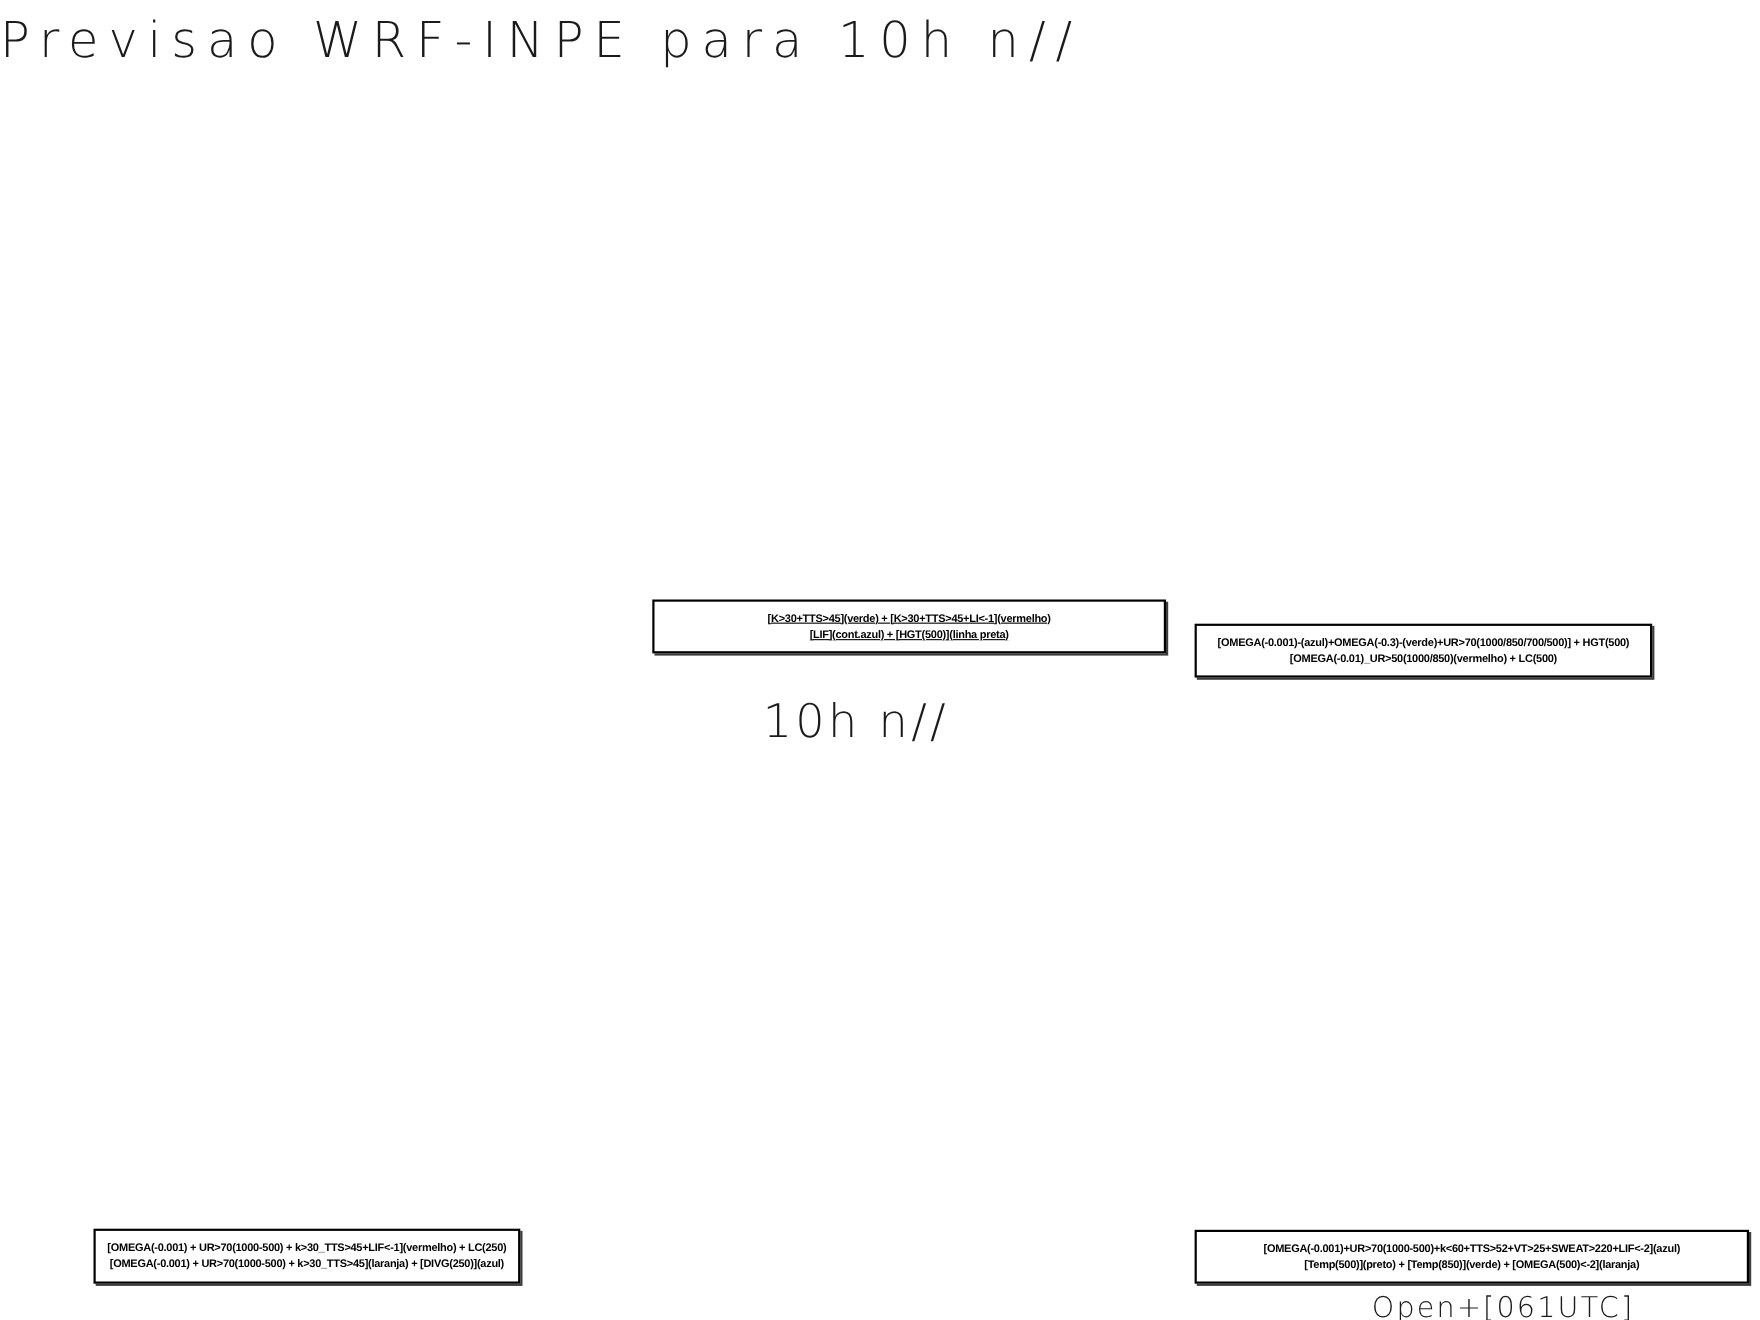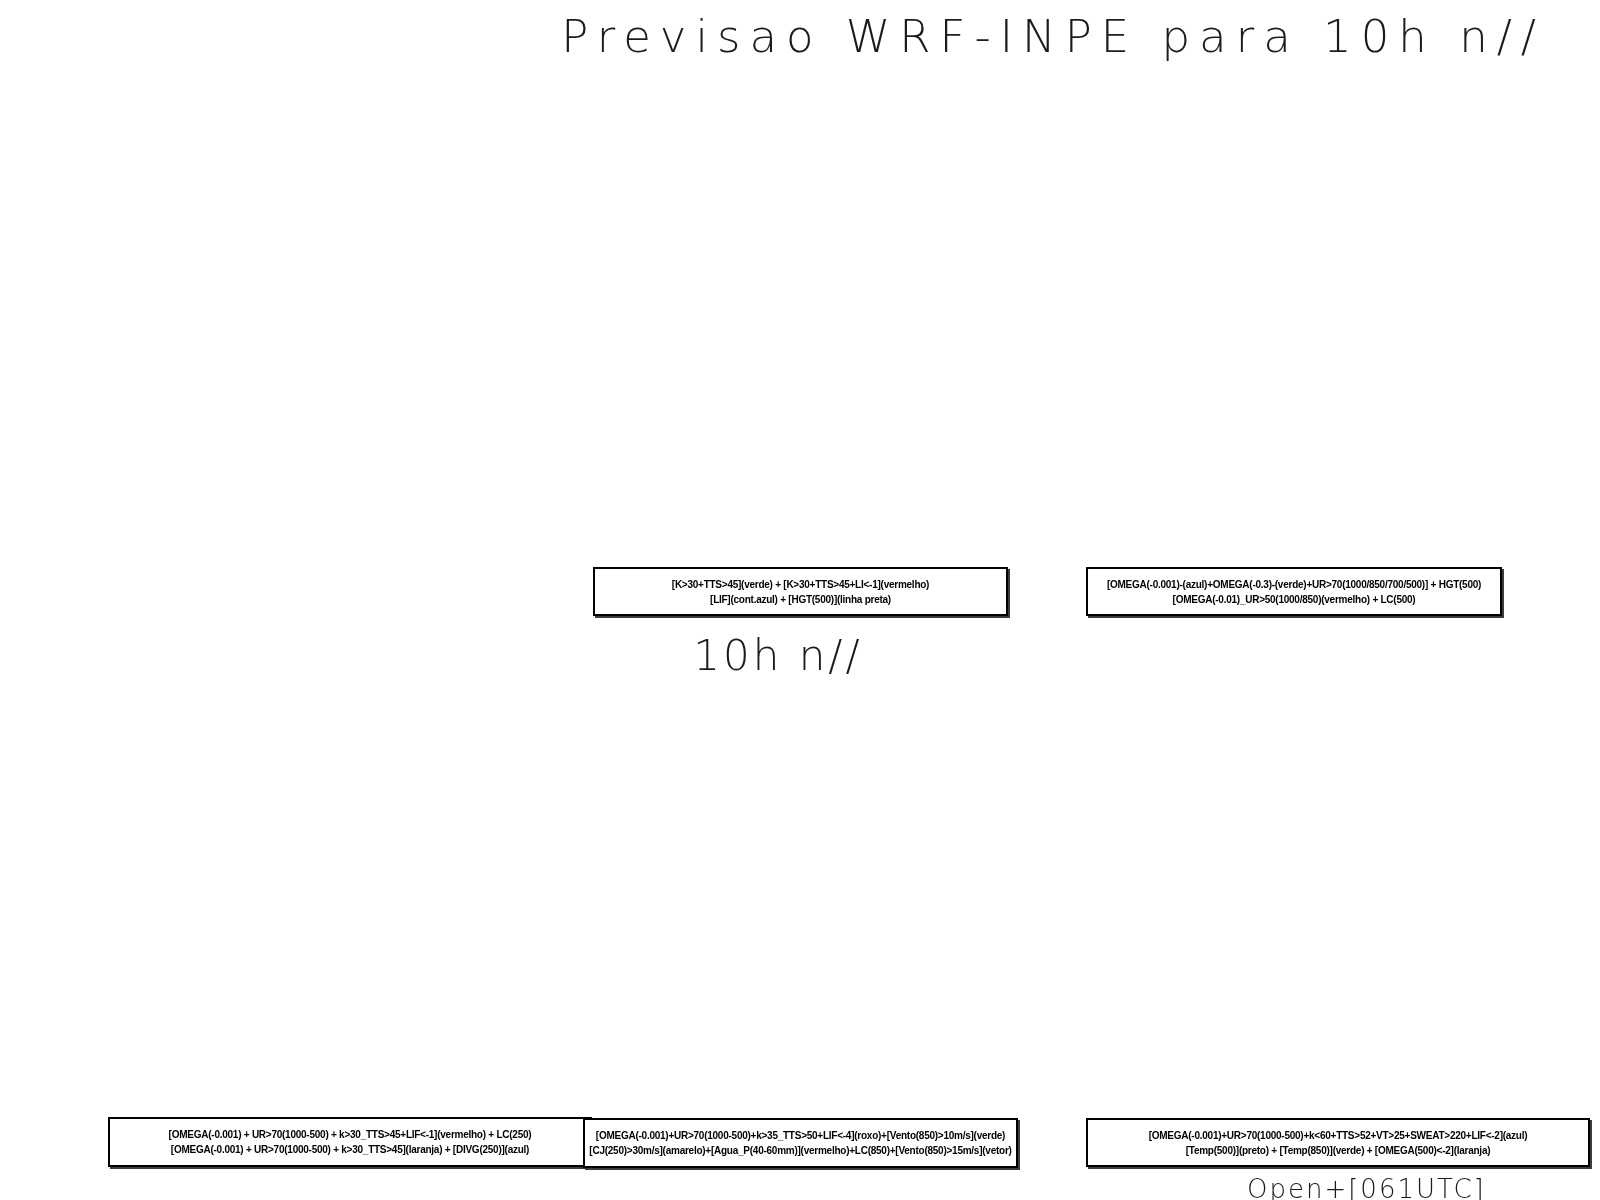--- a/index.html
+++ b/index.html
@@ -20,21 +20,21 @@
     position: absolute;
     color: #1b1b1b;
     font-family: "DejaVu Sans", sans-serif;
     font-weight: 200;
     white-space: nowrap;
   }
   .title {
     top: 10px;
     left: 0;
     width: 1545px;
-    text-align: right;
+    text-align: left;
     font-size: 45px;
     letter-spacing: 9px;
   }
   .center-label {
     top: 631px;
     left: 0;
     width: 1556px;
     text-align: center;
     font-size: 42px;
     letter-spacing: 3px;
@@ -61,23 +61,23 @@
     font-weight: 700;
     font-size: 10px;
     letter-spacing: -0.25px;
     line-height: 15px;
     color: #000000;
   }
   .box .line {
     white-space: nowrap;
   }
   .box-top-left     { left: 98px;   top: 567px;  width: 416px; height: 49px; }
-  .box-top-middle   { left: 593px;  top: 567px;  width: 415px; height: 49px; }
+  .box-top-middle   { left: 593px;  top: 545px;  width: 467px; height: 49px; text-decoration: underline; }
   .box-top-right    { left: 1086px; top: 567px;  width: 416px; height: 49px; text-align: right; }
-  .box-bottom-left  { left: 108px;   top: 1117px; width: 484px; height: 50px; }
+  .box-bottom-left  { left: 85px;   top: 1117px; width: 388px; height: 50px; }
   .box-bottom-middle{ left: 583px;  top: 1118px; width: 435px; height: 50px; }
   .box-bottom-right { left: 1086px; top: 1118px; width: 504px; height: 49px; }
 </style>
 </head>
 <body>
 
 <div id="canvas">
 
   <div class="plotter title">Previsao WRF-INPE  para 10h n//</div>
 
@@ -92,24 +92,20 @@
     <span class="line">[OMEGA(-0.01)_UR&gt;50(1000/850)(vermelho) + LC(500)</span>
   </div>
 
   <div class="plotter center-label">10h n//</div>
 
   <div class="box box-bottom-left">
     <span class="line">[OMEGA(-0.001) + UR&gt;70(1000-500) + k&gt;30_TTS&gt;45+LIF&lt;-1](vermelho) + LC(250)</span>
     <span class="line">[OMEGA(-0.001) + UR&gt;70(1000-500) + k&gt;30_TTS&gt;45](laranja) + [DIVG(250)](azul)</span>
   </div>
 
-  <div class="box box-bottom-middle">
-    <span class="line">[OMEGA(-0.001)+UR&gt;70(1000-500)+k&gt;35_TTS&gt;50+LIF&lt;-4](roxo)+[Vento(850)&gt;10m/s](verde)</span>
-    <span class="line">[CJ(250)&gt;30m/s](amarelo)+[Agua_P(40-60mm)](vermelho)+LC(850)+[Vento(850)&gt;15m/s](vetor)</span>
-  </div>
 
   <div class="box box-bottom-right">
     <span class="line">[OMEGA(-0.001)+UR&gt;70(1000-500)+k&lt;60+TTS&gt;52+VT&gt;25+SWEAT&gt;220+LIF&lt;-2](azul)</span>
     <span class="line">[Temp(500)](preto) + [Temp(850)](verde) + [OMEGA(500)&lt;-2](laranja)</span>
   </div>
 
   <div class="plotter footer-label">Open+[061UTC]</div>
 
 </div>
 

